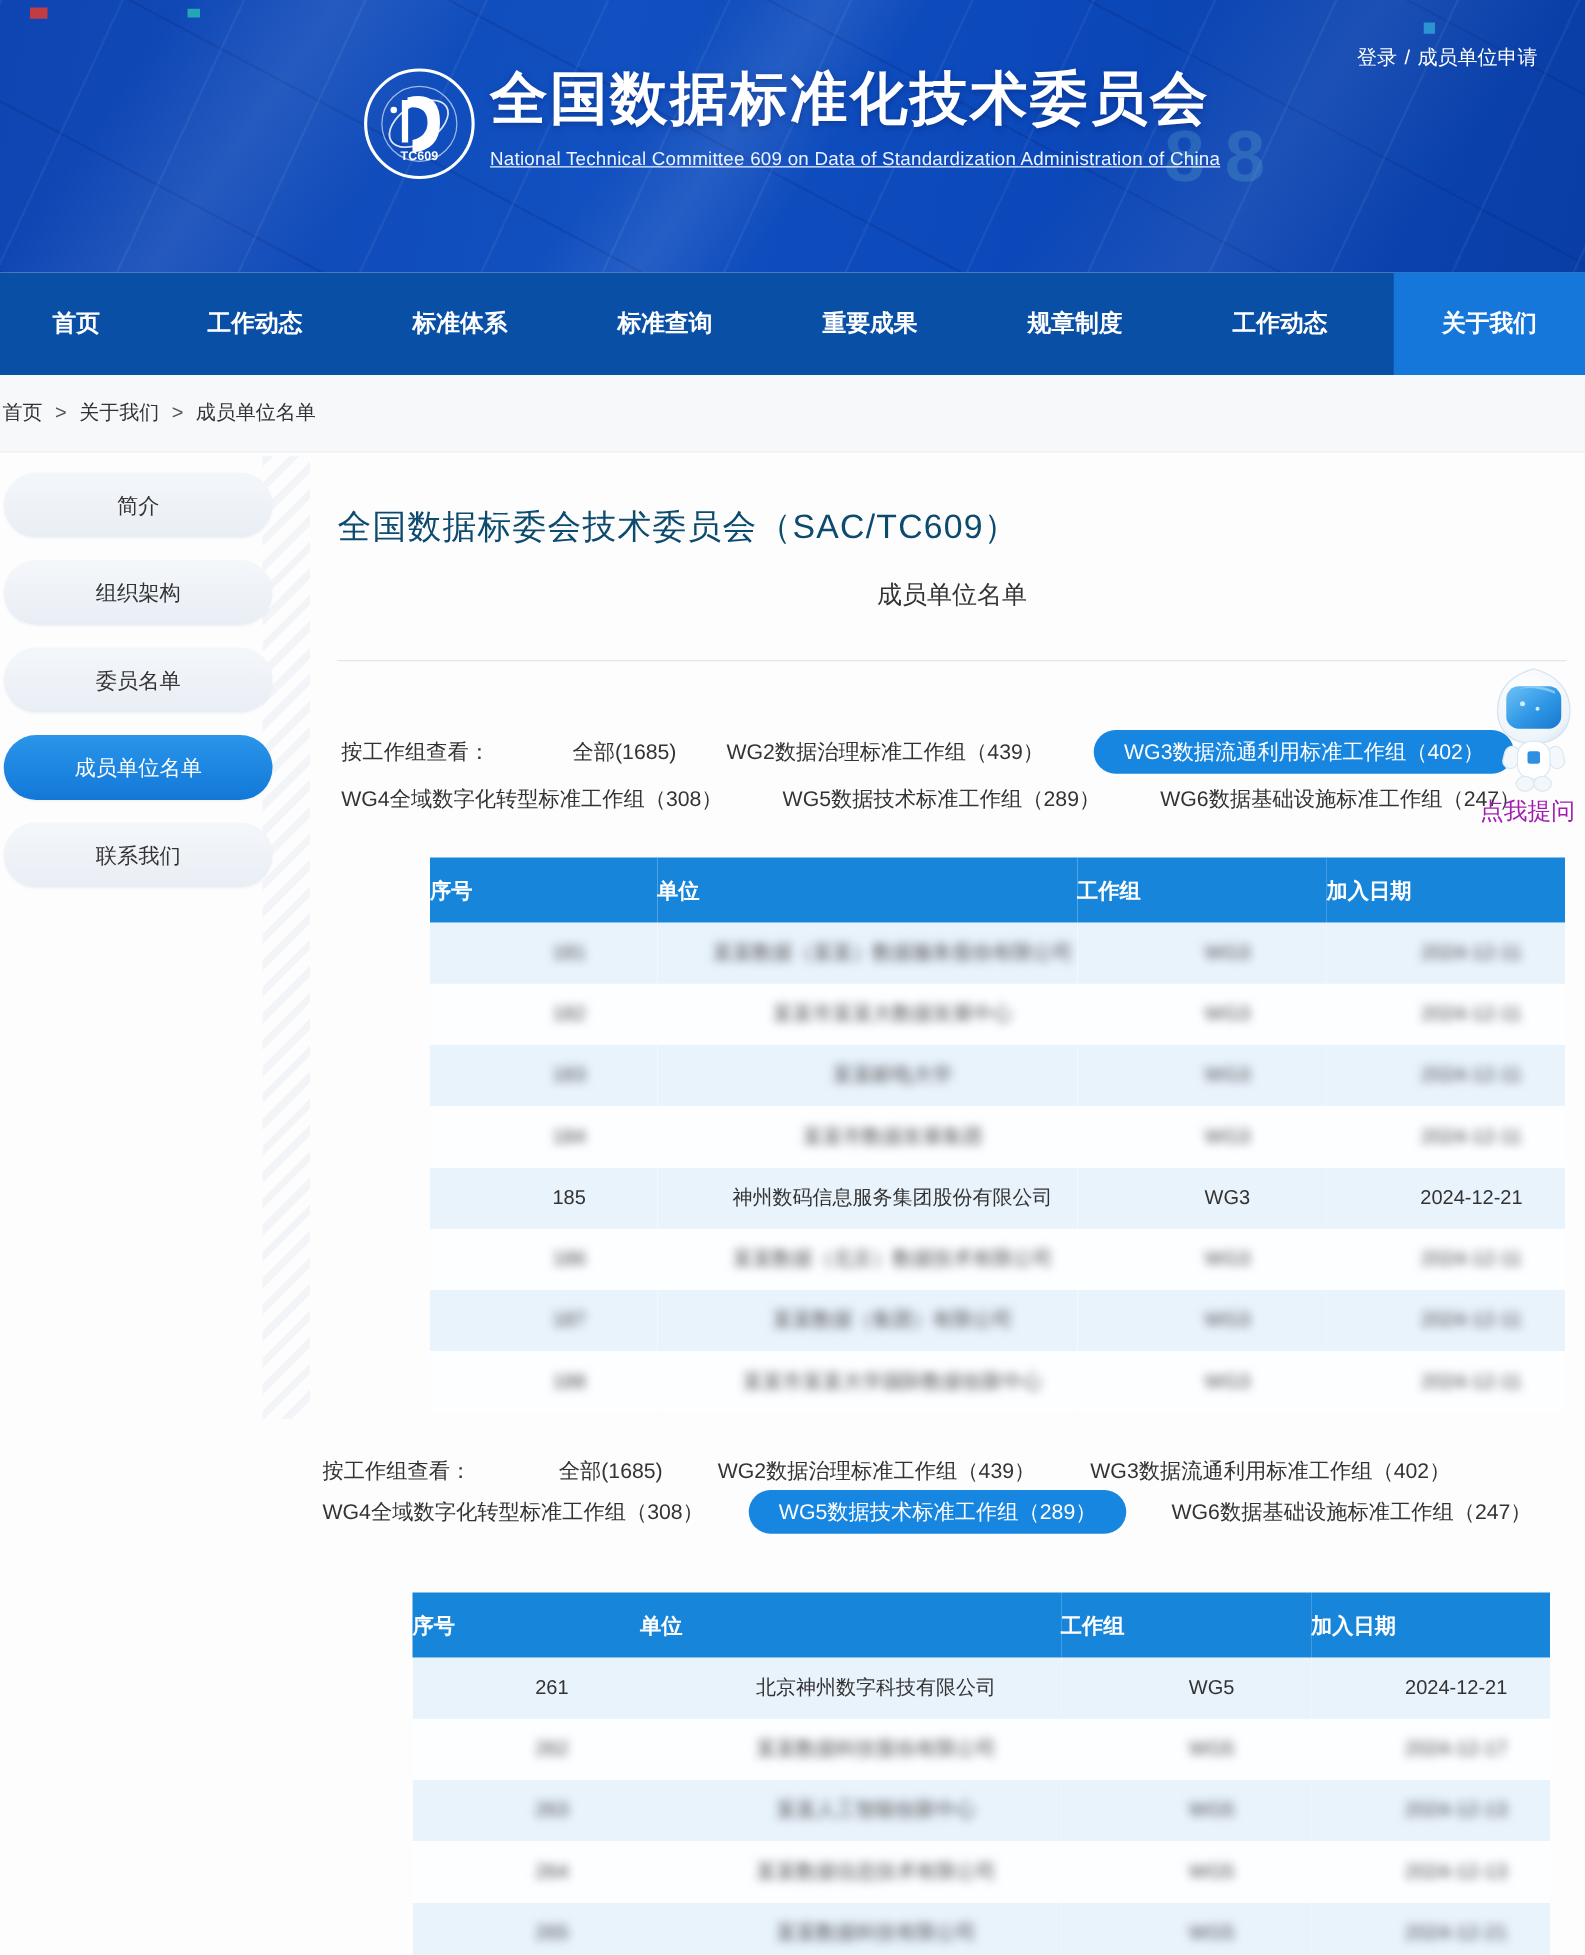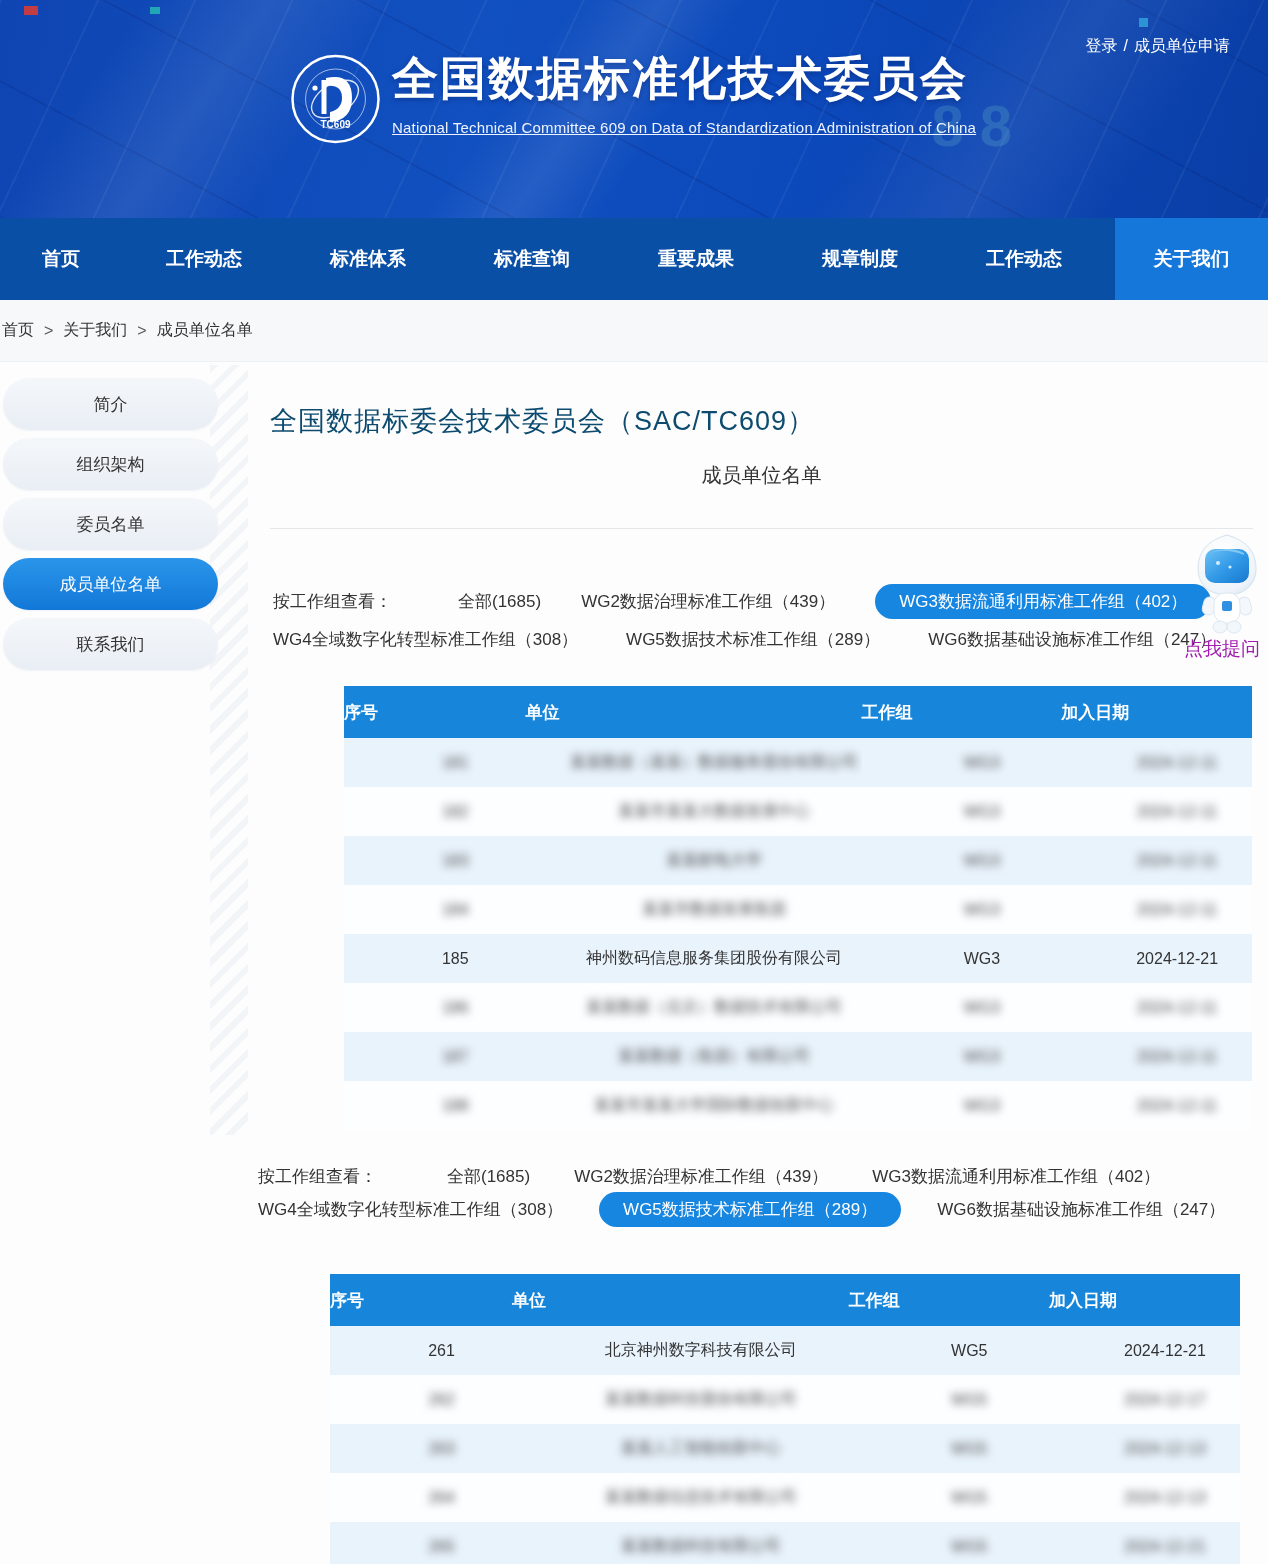--- a/index.html
+++ b/index.html
@@ -50,21 +50,21 @@
     background:#f6f8f9; border-bottom:1px solid #eef1f3;
     display:flex; align-items:center; font-size:16px; color:#333; padding-left:2px; }
   .breadcrumb .crumb { cursor:pointer; }
   .breadcrumb .bsep { margin:0 10px; color:#555; }
 
   
   .texture { position:absolute; left:210px; top:365px; width:38px; height:770px;
     background:repeating-linear-gradient(135deg, rgba(185,200,218,.16) 0 6px, transparent 6px 15px); }
 
   
-  .sidebar { position:absolute; left:3px; top:378px; width:215px; display:flex; flex-direction:column; gap:8px; z-index:2; }
+  .sidebar { position:absolute; left:3px; top:378px; width:215px; display:flex; flex-direction:column; gap:18px; z-index:2; }
   .side-item { height:52px; border-radius:26px; display:flex; align-items:center; justify-content:center;
     font-size:17px; color:#333; cursor:pointer;
     background:linear-gradient(180deg,#f4f7fa,#e9eef5); box-shadow:0 1px 2px rgba(30,60,110,.06); }
   .side-item.active { background:linear-gradient(180deg,#2a95ea,#1278d8); color:#fff; }
 
   
   .main-title { position:absolute; left:270px; top:403px; width:983px; text-align:left;
     font-size:27px; color:#0c4a6e; font-weight:500; letter-spacing:1px; }
   .main-subtitle { position:absolute; left:270px; top:462px; width:983px; text-align:center;
     font-size:20px; color:#333; font-weight:500; }

